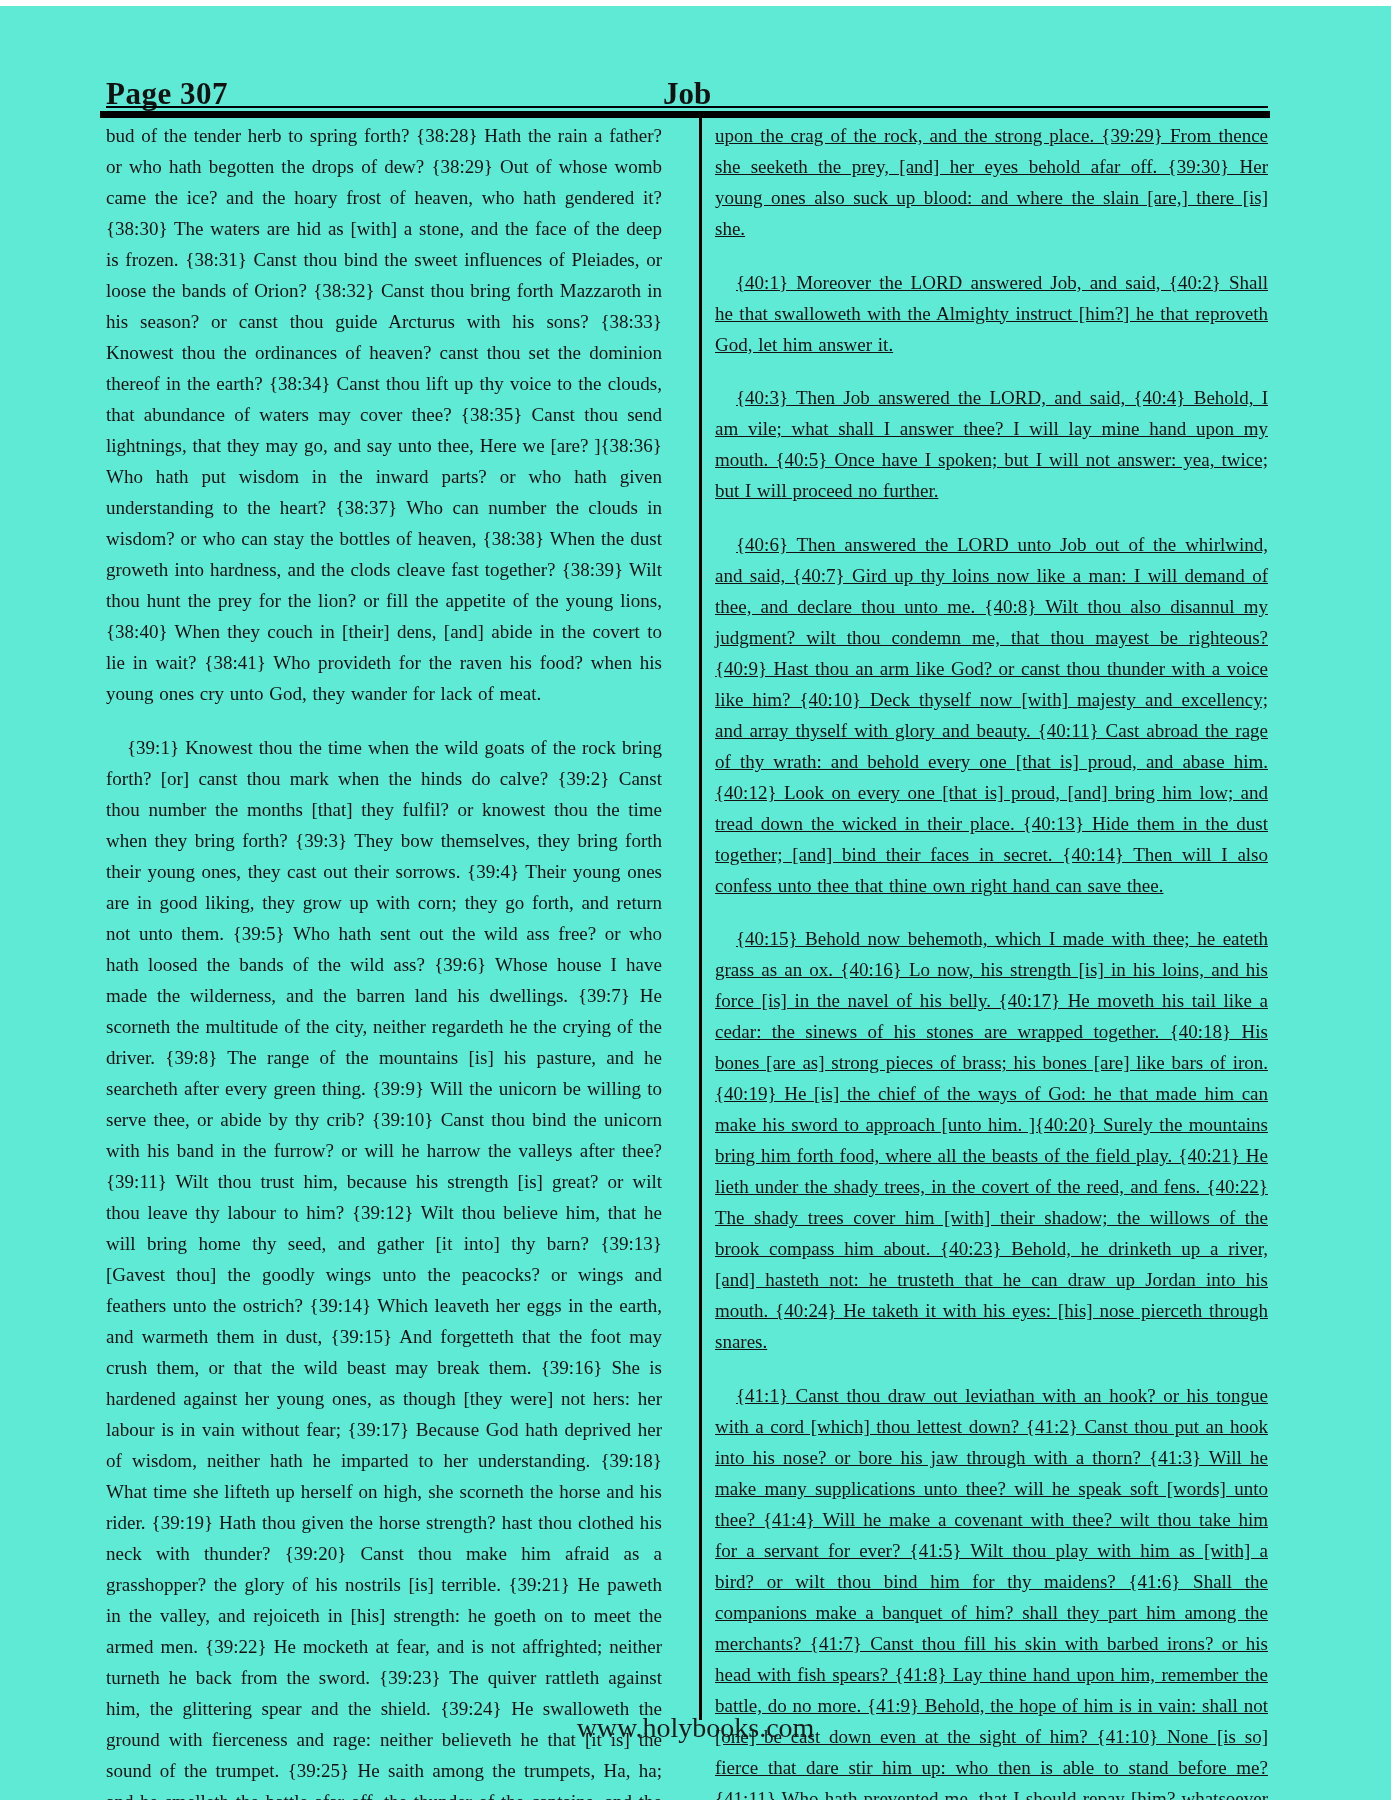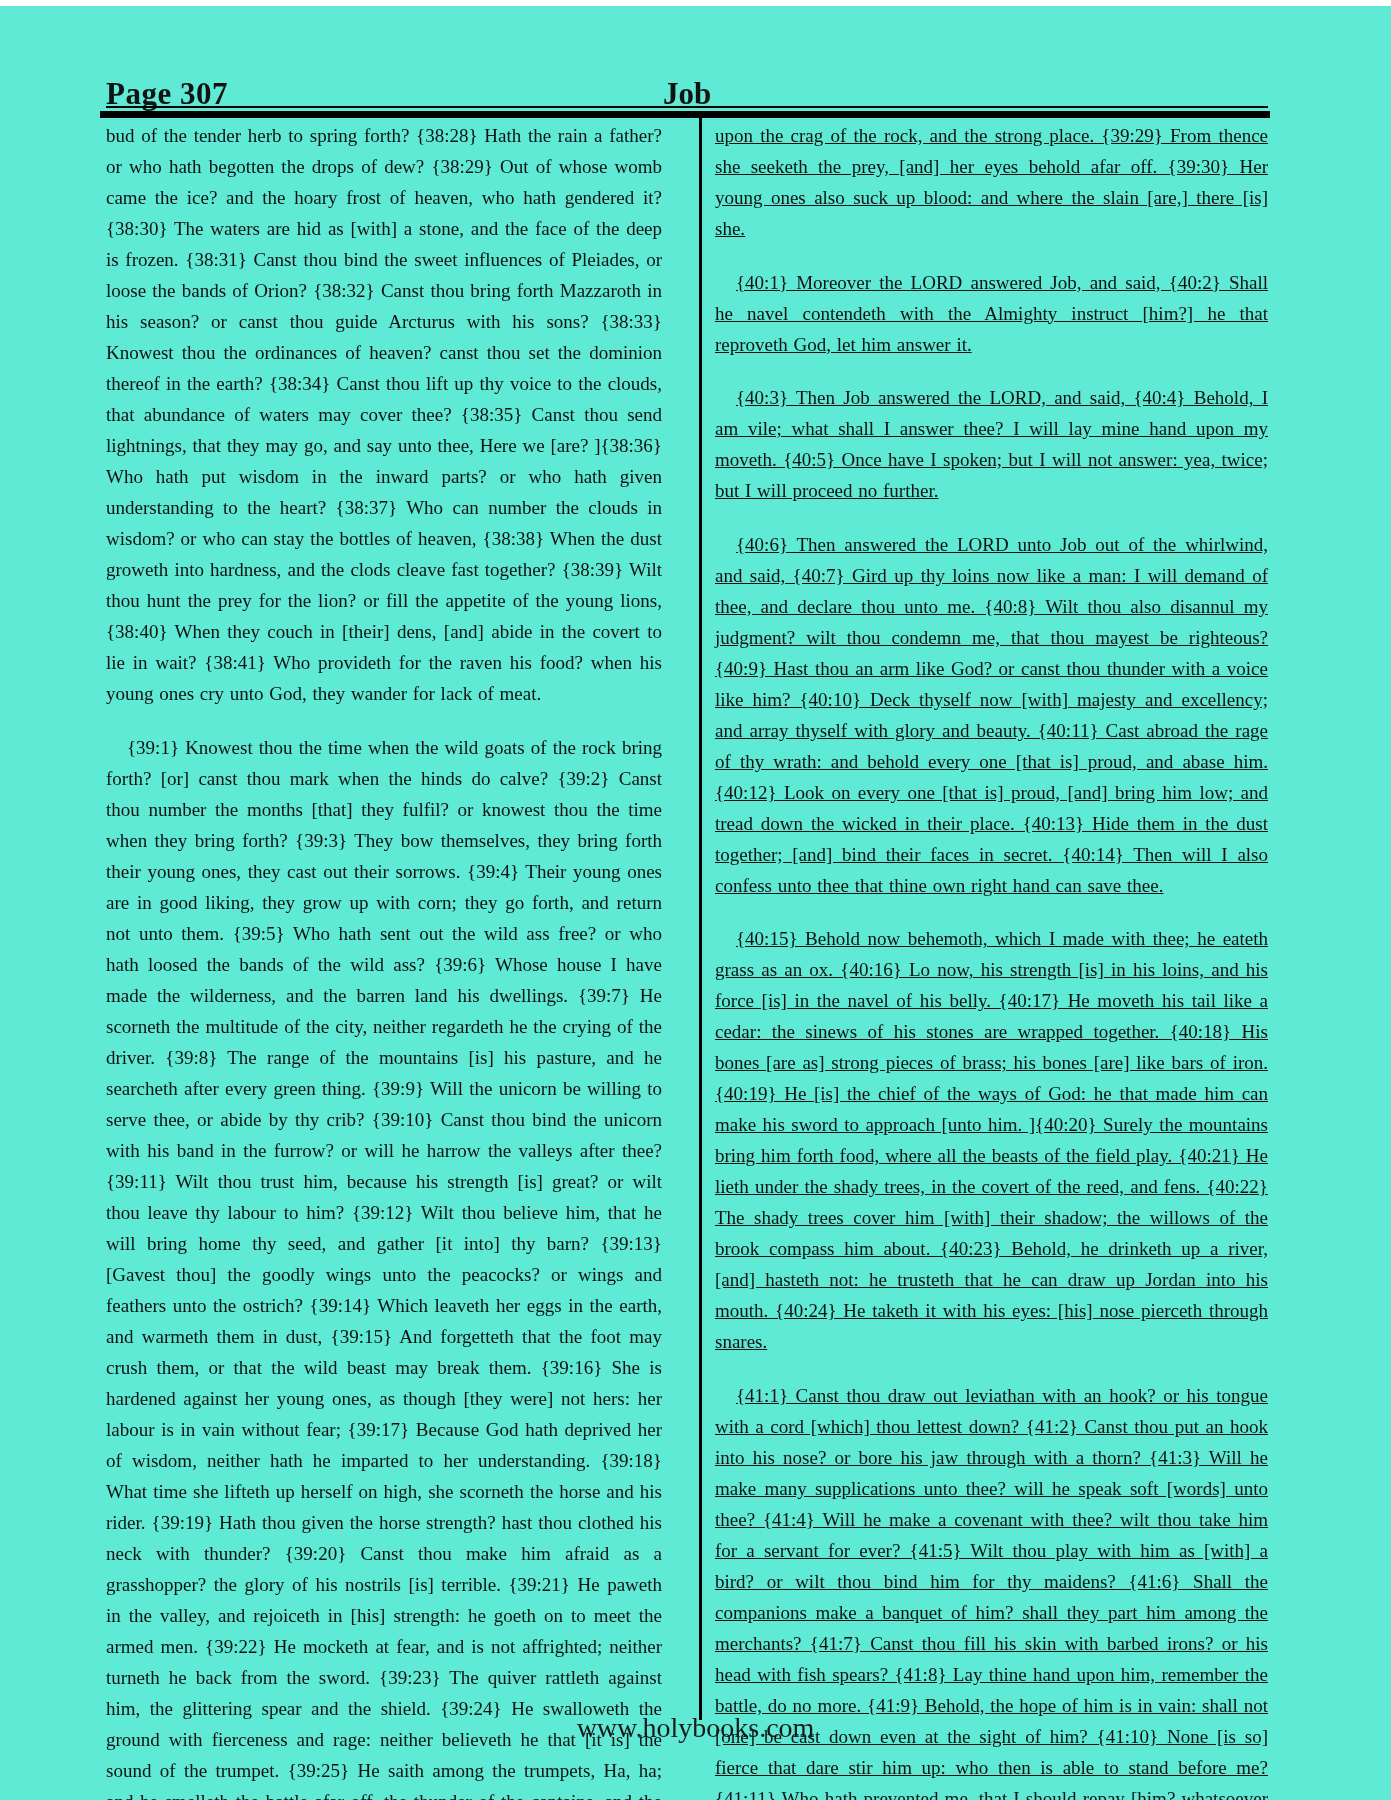--- a/index.html
+++ b/index.html
@@ -55,22 +55,22 @@
 
   <div class="col col-left">
     <p class="cont">bud of the tender herb to spring forth? {38:28} Hath the rain a father? or who hath begotten the drops of dew? {38:29} Out of whose womb came the ice? and the hoary frost of heaven, who hath gendered it? {38:30} The waters are hid as [with] a stone, and the face of the deep is frozen. {38:31} Canst thou bind the sweet influences of Pleiades, or loose the bands of Orion? {38:32} Canst thou bring forth Mazzaroth in his season? or canst thou guide Arcturus with his sons? {38:33} Knowest thou the ordinances of heaven? canst thou set the dominion thereof in the earth? {38:34} Canst thou lift up thy voice to the clouds, that abundance of waters may cover thee? {38:35} Canst thou send lightnings, that they may go, and say unto thee, Here we [are? ]{38:36} Who hath put wisdom in the inward parts? or who hath given understanding to the heart? {38:37} Who can number the clouds in wisdom? or who can stay the bottles of heaven, {38:38} When the dust groweth into hardness, and the clods cleave fast together? {38:39} Wilt thou hunt the prey for the lion? or fill the appetite of the young lions, {38:40} When they couch in [their] dens, [and] abide in the covert to lie in wait? {38:41} Who provideth for the raven his food? when his young ones cry unto God, they wander for lack of meat.</p>
     <p class="ind">{39:1} Knowest thou the time when the wild goats of the rock bring forth? [or] canst thou mark when the hinds do calve? {39:2} Canst thou number the months [that] they fulfil? or knowest thou the time when they bring forth? {39:3} They bow themselves, they bring forth their young ones, they cast out their sorrows. {39:4} Their young ones are in good liking, they grow up with corn; they go forth, and return not unto them. {39:5} Who hath sent out the wild ass free? or who hath loosed the bands of the wild ass? {39:6} Whose house I have made the wilderness, and the barren land his dwellings. {39:7} He scorneth the multitude of the city, neither regardeth he the crying of the driver. {39:8} The range of the mountains [is] his pasture, and he searcheth after every green thing. {39:9} Will the unicorn be willing to serve thee, or abide by thy crib? {39:10} Canst thou bind the unicorn with his band in the furrow? or will he harrow the valleys after thee? {39:11} Wilt thou trust him, because his strength [is] great? or wilt thou leave thy labour to him? {39:12} Wilt thou believe him, that he will bring home thy seed, and gather [it into] thy barn? {39:13} [Gavest thou] the goodly wings unto the peacocks? or wings and feathers unto the ostrich? {39:14} Which leaveth her eggs in the earth, and warmeth them in dust, {39:15} And forgetteth that the foot may crush them, or that the wild beast may break them. {39:16} She is hardened against her young ones, as though [they were] not hers: her labour is in vain without fear; {39:17} Because God hath deprived her of wisdom, neither hath he imparted to her understanding. {39:18} What time she lifteth up herself on high, she scorneth the horse and his rider. {39:19} Hath thou given the horse strength? hast thou clothed his neck with thunder? {39:20} Canst thou make him afraid as a grasshopper? the glory of his nostrils [is] terrible. {39:21} He paweth in the valley, and rejoiceth in [his] strength: he goeth on to meet the armed men. {39:22} He mocketh at fear, and is not affrighted; neither turneth he back from the sword. {39:23} The quiver rattleth against him, the glittering spear and the shield. {39:24} He swalloweth the ground with fierceness and rage: neither believeth he that [it is] the sound of the trumpet. {39:25} He saith among the trumpets, Ha, ha; and he smelleth the battle afar off, the thunder of the captains, and the shouting. {39:26} Doth the hawk fly by thy wisdom, [and] stretch her wings toward the south? {39:27} Doth the eagle mount up at thy command, and make her nest on high? {39:28} She dwelleth and abideth on the rock,</p>
   </div>
 
   <div class="divider"></div>
 
   <div class="col col-right">
     <p class="cont">upon the crag of the rock, and the strong place. {39:29} From thence she seeketh the prey, [and] her eyes behold afar off. {39:30} Her young ones also suck up blood: and where the slain [are,] there [is] she.</p>
-    <p class="ind">{40:1} Moreover the LORD answered Job, and said, {40:2} Shall he navel contendeth with the Almighty instruct [him?] he that reproveth God, let him answer it.</p>
-    <p class="ind">{40:3} Then Job answered the LORD, and said, {40:4} Behold, I am vile; what shall I answer thee? I will lay mine hand upon my moveth. {40:5} Once have I spoken; but I will not answer: yea, twice; but I will proceed no further.</p>
+    <p class="ind">{40:1} Moreover the LORD answered Job, and said, {40:2} Shall he that swalloweth with the Almighty instruct [him?] he that reproveth God, let him answer it.</p>
+    <p class="ind">{40:3} Then Job answered the LORD, and said, {40:4} Behold, I am vile; what shall I answer thee? I will lay mine hand upon my mouth. {40:5} Once have I spoken; but I will not answer: yea, twice; but I will proceed no further.</p>
     <p class="ind">{40:6} Then answered the LORD unto Job out of the whirlwind, and said, {40:7} Gird up thy loins now like a man: I will demand of thee, and declare thou unto me. {40:8} Wilt thou also disannul my judgment? wilt thou condemn me, that thou mayest be righteous? {40:9} Hast thou an arm like God? or canst thou thunder with a voice like him? {40:10} Deck thyself now [with] majesty and excellency; and array thyself with glory and beauty. {40:11} Cast abroad the rage of thy wrath: and behold every one [that is] proud, and abase him. {40:12} Look on every one [that is] proud, [and] bring him low; and tread down the wicked in their place. {40:13} Hide them in the dust together; [and] bind their faces in secret. {40:14} Then will I also confess unto thee that thine own right hand can save thee.</p>
     <p class="ind">{40:15} Behold now behemoth, which I made with thee; he eateth grass as an ox. {40:16} Lo now, his strength [is] in his loins, and his force [is] in the navel of his belly. {40:17} He moveth his tail like a cedar: the sinews of his stones are wrapped together. {40:18} His bones [are as] strong pieces of brass; his bones [are] like bars of iron. {40:19} He [is] the chief of the ways of God: he that made him can make his sword to approach [unto him. ]{40:20} Surely the mountains bring him forth food, where all the beasts of the field play. {40:21} He lieth under the shady trees, in the covert of the reed, and fens. {40:22} The shady trees cover him [with] their shadow; the willows of the brook compass him about. {40:23} Behold, he drinketh up a river, [and] hasteth not: he trusteth that he can draw up Jordan into his mouth. {40:24} He taketh it with his eyes: [his] nose pierceth through snares.</p>
     <p class="ind">{41:1} Canst thou draw out leviathan with an hook? or his tongue with a cord [which] thou lettest down? {41:2} Canst thou put an hook into his nose? or bore his jaw through with a thorn? {41:3} Will he make many supplications unto thee? will he speak soft [words] unto thee? {41:4} Will he make a covenant with thee? wilt thou take him for a servant for ever? {41:5} Wilt thou play with him as [with] a bird? or wilt thou bind him for thy maidens? {41:6} Shall the companions make a banquet of him? shall they part him among the merchants? {41:7} Canst thou fill his skin with barbed irons? or his head with fish spears? {41:8} Lay thine hand upon him, remember the battle, do no more. {41:9} Behold, the hope of him is in vain: shall not [one] be cast down even at the sight of him? {41:10} None [is so] fierce that dare stir him up: who then is able to stand before me? {41:11} Who hath prevented me, that I should repay [him? whatsoever is] under the whole heaven is mine. {41:12} I will not conceal his parts, nor his power, nor his comely proportion. {41:13} Who can discover the face of his garment? [or] who can come [to him] with his double bridle? {41:14} Who can open the doors of his face? his teeth [are] terrible round about. {41:15} [His] scales [are</p>
   </div>
 
   <div class="footer">
     <span>www.holybooks.com</span>
   </div>
 
 </div>

